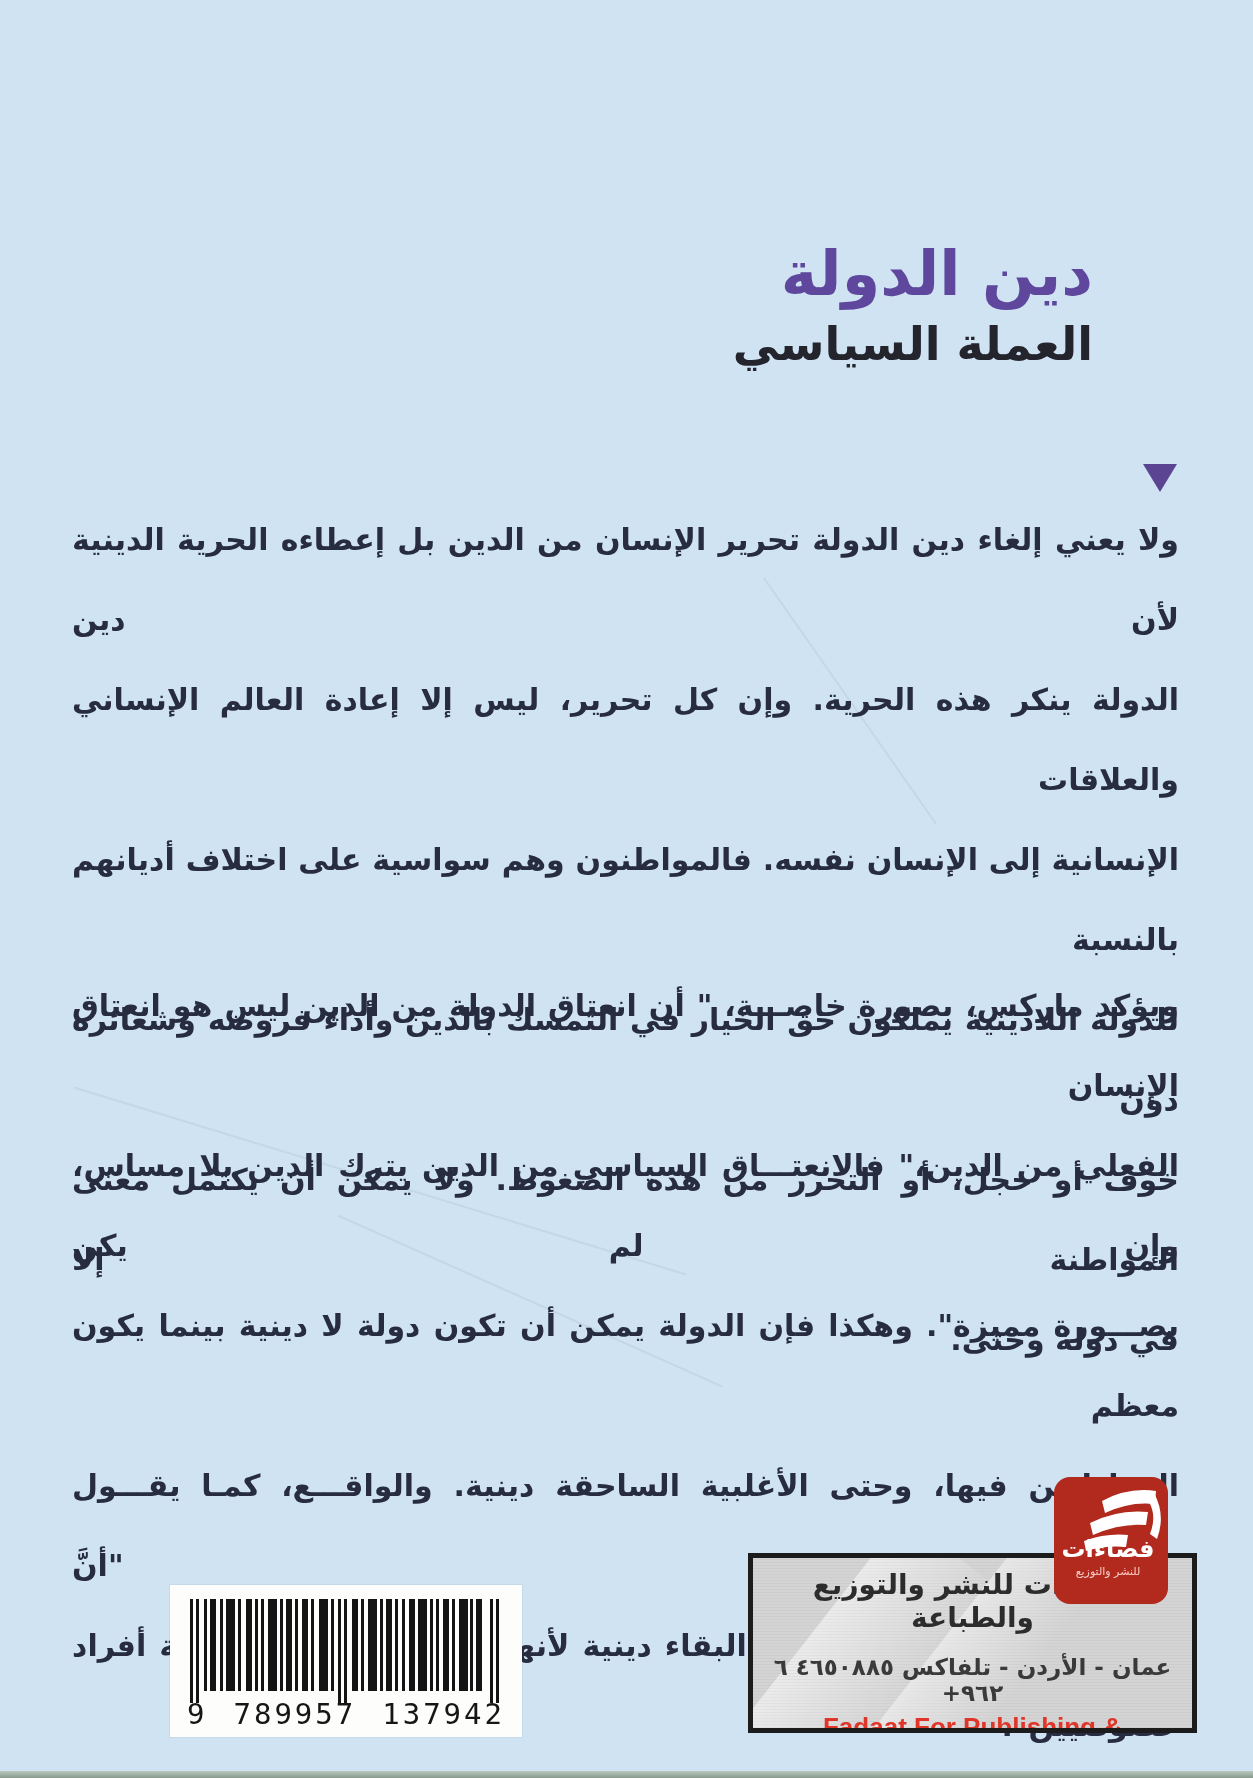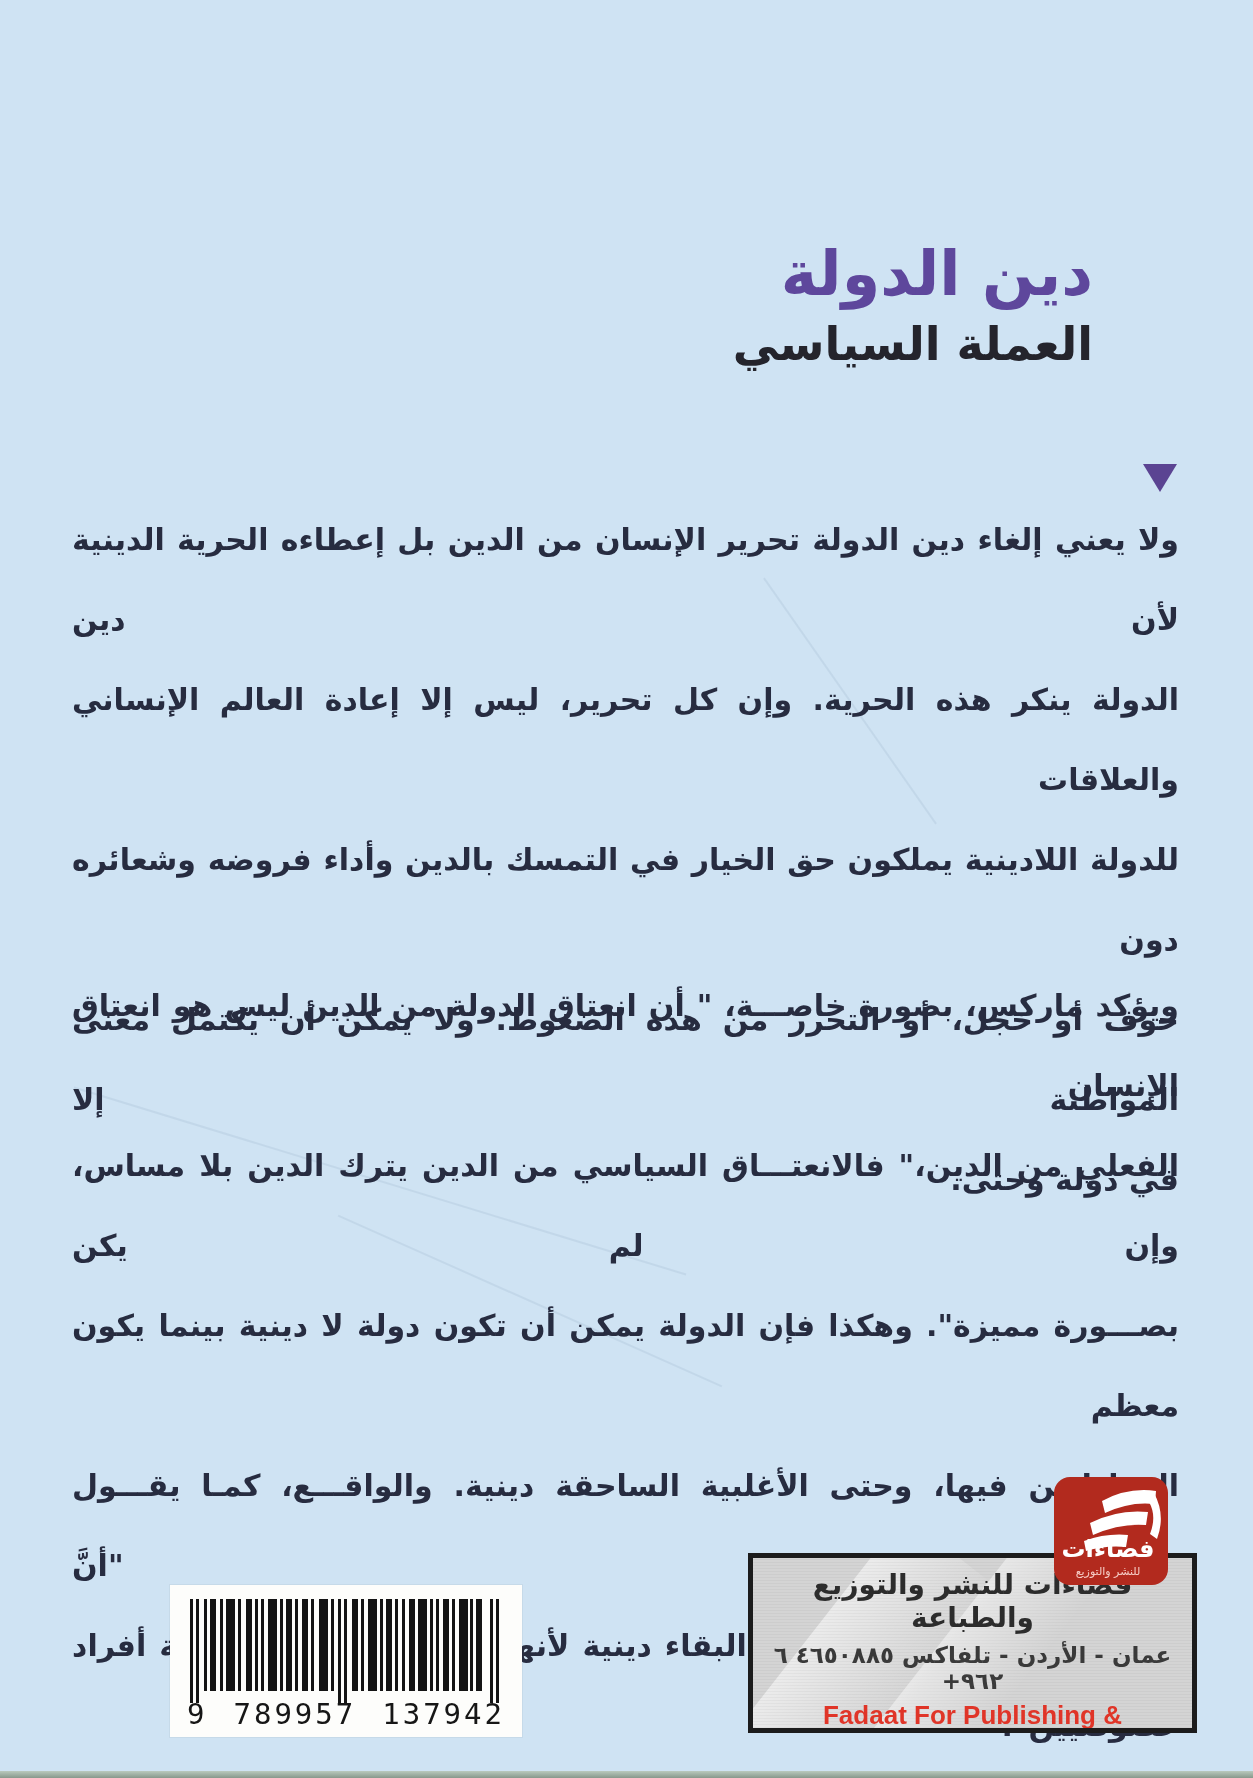--- a/index.html
+++ b/index.html
@@ -43,25 +43,25 @@
   .pubbox::before{content:"";position:absolute;left:40px;top:-40px;width:120px;height:320px;
     background:linear-gradient(90deg,rgba(255,255,255,.55),rgba(255,255,255,0));
     transform:rotate(38deg);}
   .pubbox::after{content:"";position:absolute;left:180px;top:-60px;width:90px;height:340px;
     background:linear-gradient(90deg,rgba(255,255,255,.45),rgba(255,255,255,0));
     transform:rotate(38deg);}
   .pub-scan{position:absolute;inset:0;
     background:repeating-linear-gradient(0deg,rgba(0,0,0,.035) 0 1px,transparent 1px 3px);}
   .pub-line{position:relative;z-index:2;}
   .pub-ar1{direction:rtl;font-size:28px;font-weight:bold;color:#2c2c2c;margin-top:10px;}
-  .pub-ar2{direction:rtl;font-size:23px;font-weight:bold;color:#3a3a3a;margin-top:8px;}
+  .pub-ar2{direction:rtl;font-size:23px;font-weight:bold;color:#3a3a3a;margin-top:20px;}
   .pub-en1{font-family:"Liberation Sans",sans-serif;font-size:26px;font-weight:bold;margin-top:6px;}
 
   
-  .logo{position:absolute;left:1054px;top:1477px;width:114px;height:108px;
+  .logo{position:absolute;left:1054px;top:1477px;width:114px;height:127px;
     border-radius:16px;z-index:3;text-align:center;}
   .logo svg{position:absolute;left:0;top:0;}
   .logo-name{position:absolute;left:0;right:6px;top:58px;color:#ffffff;
     font-size:24px;font-weight:bold;direction:rtl;z-index:4;}
   .logo-sub{position:absolute;left:0;right:6px;top:88px;color:#f6cdc6;
     font-size:11px;font-weight:normal;direction:rtl;z-index:4;}
 
   .bottom-edge{position:absolute;left:0;right:0;bottom:0;height:7px;
     background:linear-gradient(#b9c9bd,#87988c);}
 </style>
@@ -75,20 +75,21 @@
 <div class="title-block">
   <div class="book-title" style="color: rgb(94, 71, 156); margin-left: 36px;">دين الدولة</div>
   <div class="book-subtitle" style="color: rgb(36, 36, 44);">العملة السياسي</div>
 </div>
 
 <div class="triangle" style="border-top-color: rgb(91, 68, 146);"></div>
 
 <div class="body-para p1" style="color: rgb(39, 44, 64);">
     <div class="pline">ولا يعني إلغاء دين الدولة تحرير الإنسان من الدين بل إعطاءه الحرية الدينية لأن دين</div>
     <div class="pline">الدولة ينكر هذه الحرية. وإن كل تحرير، ليس إلا إعادة العالم الإنساني والعلاقات</div>
+    <div class="pline">الإنسانية إلى الإنسان نفسه. فالمواطنون وهم سواسية على اختلاف أديانهم بالنسبة</div>
     <div class="pline">للدولة اللادينية يملكون حق الخيار في التمسك بالدين وأداء فروضه وشعائره دون</div>
     <div class="pline">خوف أو خجل، أو التحرر من هذه الضغوط. ولا يمكن أن يكتمل معنى المواطنة إلا</div>
     <div class="pline">في دولة وحتى.</div>
   </div>
 
 <div class="body-para p2" style="color: rgb(39, 44, 64);">
     <div class="pline">ويؤكد ماركس، بصورة خاصـــة، " أن انعتاق الدولة من الدين ليس هو انعتاق الإنسان</div>
     <div class="pline">الفعلي من الدين،" فالانعتـــاق السياسي من الدين يترك الدين بلا مساس، وإن لم يكن</div>
     <div class="pline">بصـــورة مميزة". وهكذا فإن الدولة يمكن أن تكون دولة لا دينية بينما يكون معظم</div>
     <div class="pline">المواطنين فيها، وحتى الأغلبية الساحقة دينية. والواقـــع، كمـا يقـــول ماركـــس، "أنَّ</div>

